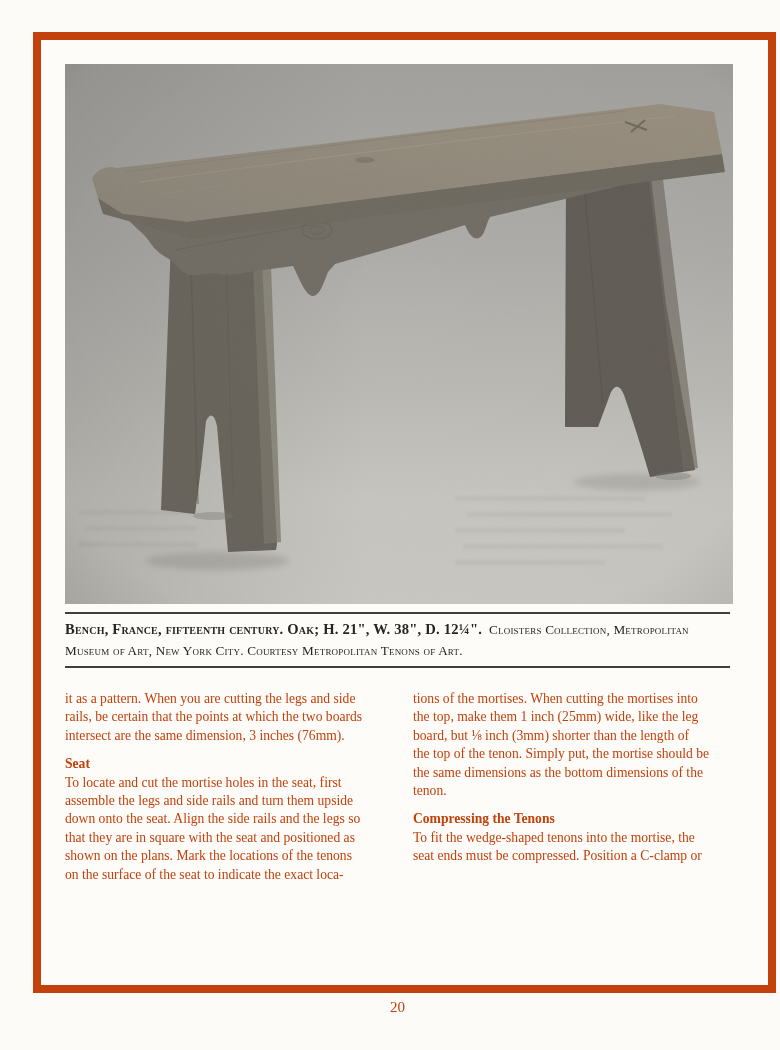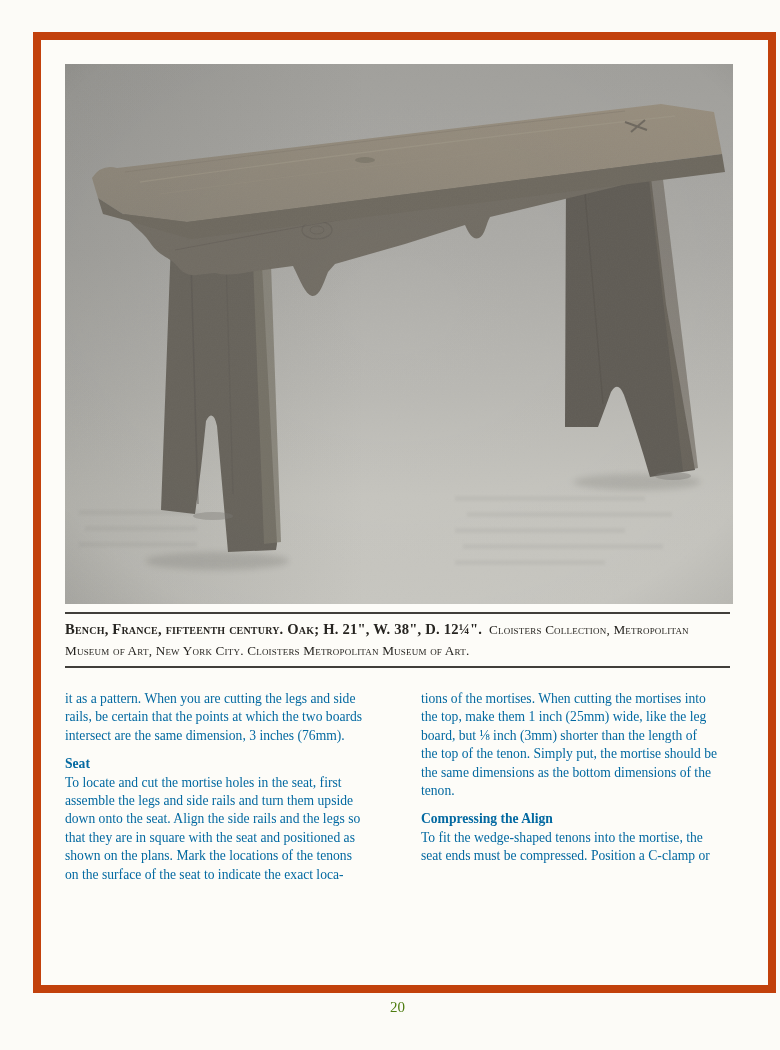--- a/index.html
+++ b/index.html
@@ -31,29 +31,29 @@
   .caption {
     position:absolute; left:24px; top:578px; width:668px;
     font-variant:small-caps; letter-spacing:.2px; color:#262420;
   }
   .caption .cap-line { height:21px; line-height:21px; white-space:pre; }
   .cap-bold { font-weight:bold; font-size:14.6px; }
   .cap-reg  { font-size:13.2px; }
   .cap-gap  { margin-left:7px; }
   .col {
     position:absolute; top:650px;
-    font-size:13.6px; line-height:18.4px; color:#0369a1;
+    font-size:13.6px; line-height:18.4px; color:#c2410c;
   }
   .col-left  { left:24px;  width:348px; }
-  .col-right { left:380px; width:330px; }
+  .col-right { left:372px; width:330px; }
   .para { white-space:pre; margin:0; }
   .col-heading { font-weight:bold; white-space:pre; margin-top:10px; }
   .pagenum {
     position:absolute; left:33px; top:999px; width:729px;
-    text-align:center; font-size:15px; color:#4d7c0f;
+    text-align:center; font-size:15px; color:#c2410c;
   }
 </style>
 </head>
 <body>
 
 <div class="page-frame">
 
   <div class="photo">
     <svg width="668" height="540" viewBox="0 0 668 540" preserveAspectRatio="none">
       <defs>
@@ -154,21 +154,21 @@
       <rect width="668" height="540" fill="url(#vg)"></rect>
       <rect width="668" height="540" filter="url(#fNoise)" opacity="0.6"></rect>
     </svg>
   </div>
 
   <div class="rule rule-top"></div>
   <div class="rule rule-bottom"></div>
 
   <div class="caption">
     <div class="cap-line"><span class="cap-bold">Bench, France, fifteenth century. Oak; H. 21", W. 38", D. 12¼".</span><span class="cap-reg cap-gap">Cloisters Collection, Metropolitan</span></div>
-    <div class="cap-line"><span class="cap-reg">Museum of Art, New York City. Cloisters Metropolitan Museum of Art.</span></div>
+    <div class="cap-line"><span class="cap-reg">Museum of Art, New York City. Courtesy Metropolitan Tenons of Art.</span></div>
   </div>
 
   <div class="col col-left">
     <p class="para">it as a pattern. When you are cutting the legs and side
 rails, be certain that the points at which the two boards
 intersect are the same dimension, 3 inches (76mm).</p>
     <div class="col-heading">Seat</div>
     <p class="para">To locate and cut the mortise holes in the seat, first
 assemble the legs and side rails and turn them upside
 down onto the seat. Align the side rails and the legs so
@@ -177,20 +177,20 @@
 on the surface of the seat to indicate the exact loca-</p>
   </div>
 
   <div class="col col-right">
     <p class="para">tions of the mortises. When cutting the mortises into
 the top, make them 1 inch (25mm) wide, like the leg
 board, but ⅛ inch (3mm) shorter than the length of
 the top of the tenon. Simply put, the mortise should be
 the same dimensions as the bottom dimensions of the
 tenon.</p>
-    <div class="col-heading">Compressing the Align</div>
+    <div class="col-heading">Compressing the Tenons</div>
     <p class="para">To fit the wedge-shaped tenons into the mortise, the
 seat ends must be compressed. Position a C-clamp or</p>
   </div>
 
 </div>
 
 <div class="pagenum">20</div>
 
 </body></html>

